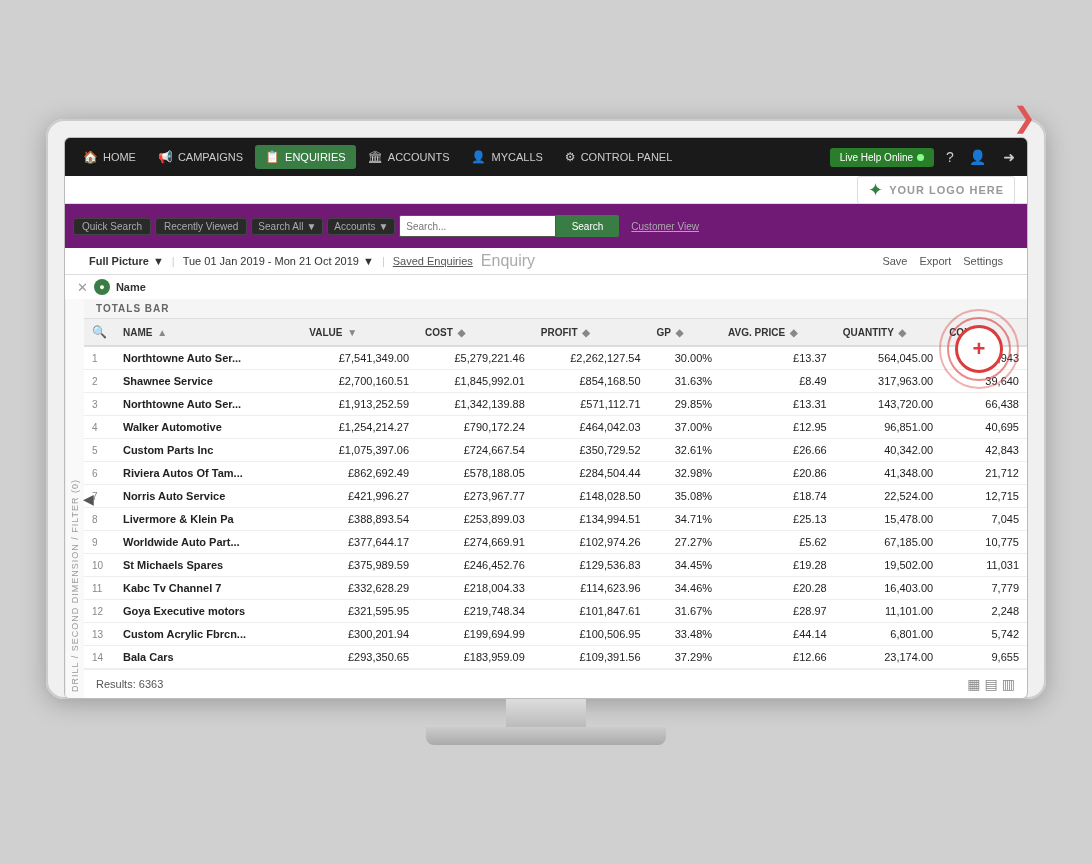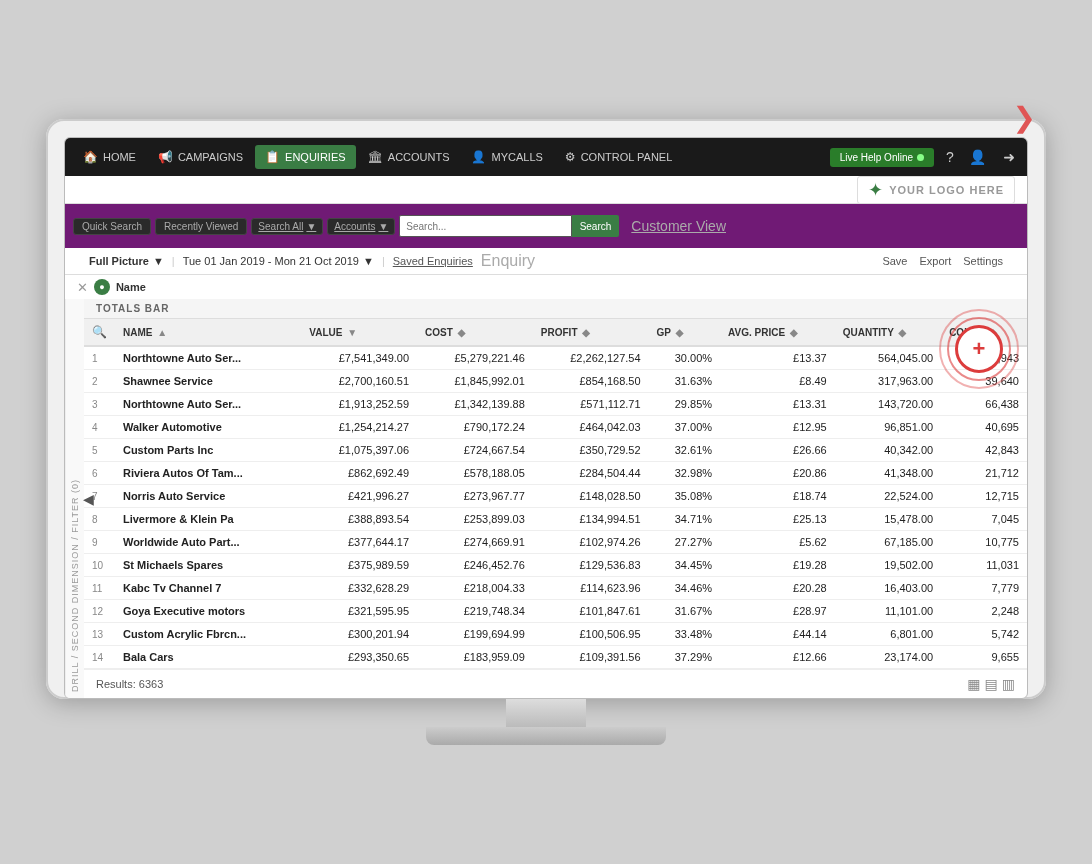--- a/index.html
+++ b/index.html
@@ -151,42 +151,41 @@
       height: 22px;
       flex: 1;
       outline: none;
       border-radius: 2px 0 0 2px;
     }
     .search-submit {
       background: #3a7d44;
       color: #fff;
       border: none;
       font-size: 10px;
-      padding: 2px 8px;
+      padding: 2px 16px;
       height: 22px;
       cursor: pointer;
       border-radius: 0 2px 2px 0;
     }
     .dropdown-btn {
       background: #2a2a2a;
       color: #aaa;
       border: 1px solid #444;
       font-size: 10px;
       padding: 2px 6px;
       border-radius: 3px;
       cursor: pointer;
       display: flex;
       align-items: center;
       gap: 3px;
       white-space: nowrap;
-      text-decoration: underline;
     }
     .customer-view-link {
       color: #aaa;
-      font-size: 14px;
+      font-size: 10px;
       cursor: pointer;
       margin-left: 8px;
       text-decoration: underline;
     }
 
     
     .content-toolbar {
       display: flex;
       align-items: center;
       padding: 4px 24px;

